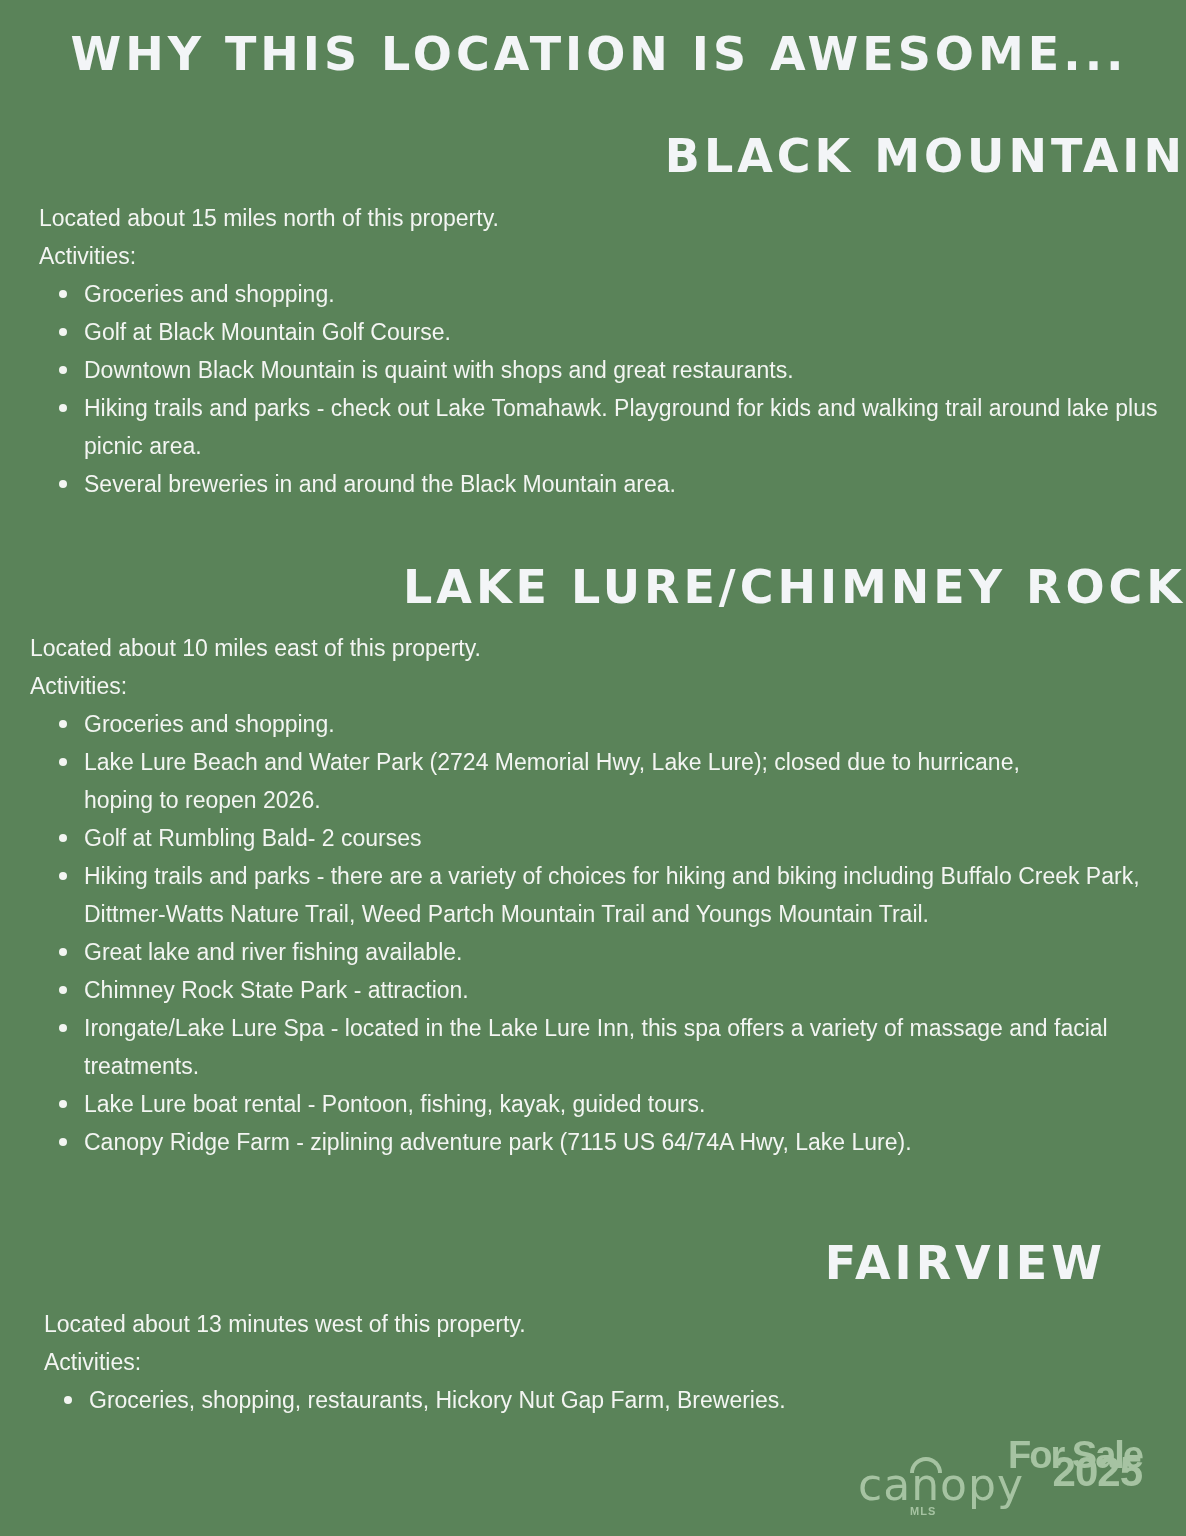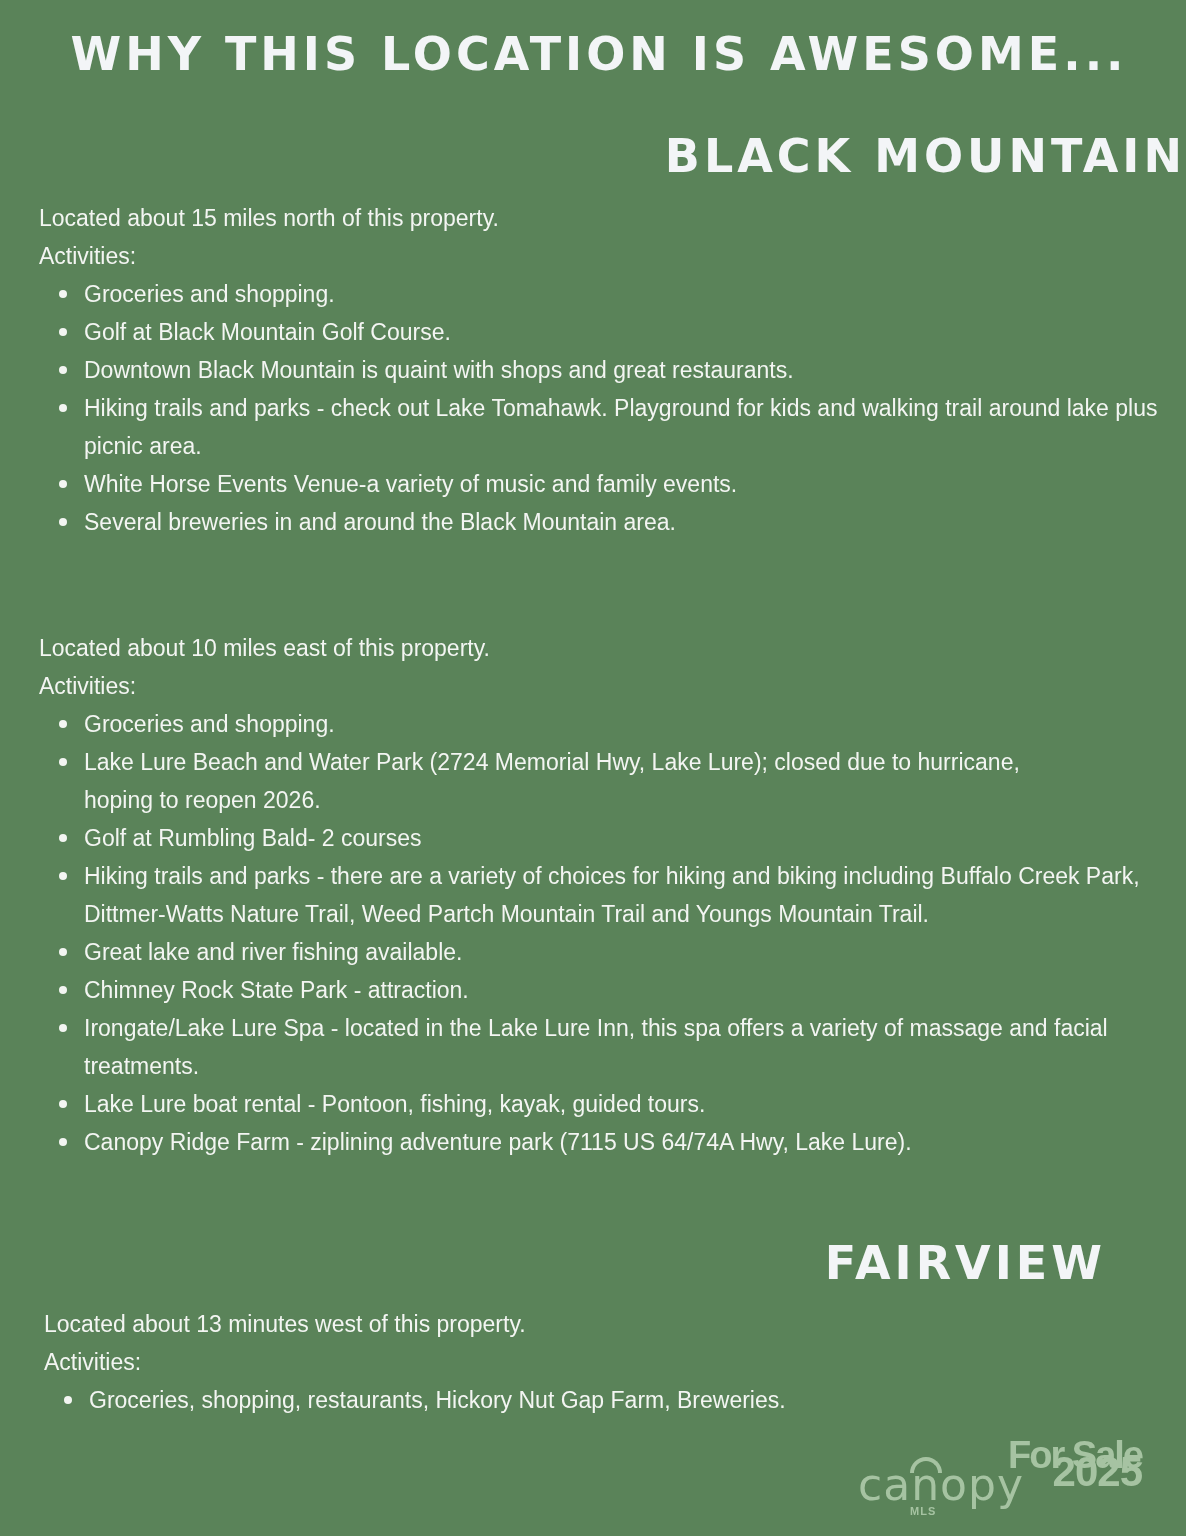--- a/index.html
+++ b/index.html
@@ -142,25 +142,25 @@
   <div class="section-title" style="top:126px;">BLACK MOUNTAIN</div>
   <div class="intro" style="left:39px; top:199px;">
     <div>Located about 15 miles north of this property.</div>
     <div>Activities:</div>
   </div>
   <ul class="activities" style="left:39px; top:275px; width:1120px;">
     <li><span class="bullet"></span><span>Groceries and shopping.</span></li>
     <li><span class="bullet"></span><span>Golf at Black Mountain Golf Course.</span></li>
     <li><span class="bullet"></span><span>Downtown Black Mountain is quaint with shops and great restaurants.</span></li>
     <li><span class="bullet"></span><span>Hiking trails and parks - check out Lake Tomahawk. Playground for kids and walking trail around lake plus picnic area.</span></li>
-    <li><span class="bullet"></span><span>White Horse Events Venue-a variety of music and family events.</span></li>
     <li><span class="bullet"></span><span>Several breweries in and around the Black Mountain area.</span></li>
   </ul>
 
-  <div class="intro" style="left:39px; top:629px;">
+  <div class="section-title" style="top:557px;">LAKE LURE/CHIMNEY ROCK</div>
+  <div class="intro" style="left:30px; top:629px;">
     <div>Located about 10 miles east of this property.</div>
     <div>Activities:</div>
   </div>
   <ul class="activities" style="left:39px; top:705px; width:1120px;">
     <li><span class="bullet"></span><span>Groceries and shopping.</span></li>
     <li style="padding-right:120px;"><span class="bullet"></span><span>Lake Lure Beach and Water Park (2724 Memorial Hwy, Lake Lure); closed due to hurricane, hoping to reopen 2026.</span></li>
     <li><span class="bullet"></span><span>Golf at Rumbling Bald- 2 courses</span></li>
     <li><span class="bullet"></span><span>Hiking trails and parks - there are a variety of choices for hiking and biking including Buffalo Creek Park, Dittmer-Watts Nature Trail, Weed Partch Mountain Trail and Youngs Mountain Trail.</span></li>
     <li><span class="bullet"></span><span>Great lake and river fishing available.</span></li>
     <li><span class="bullet"></span><span>Chimney Rock State Park - attraction.</span></li>

